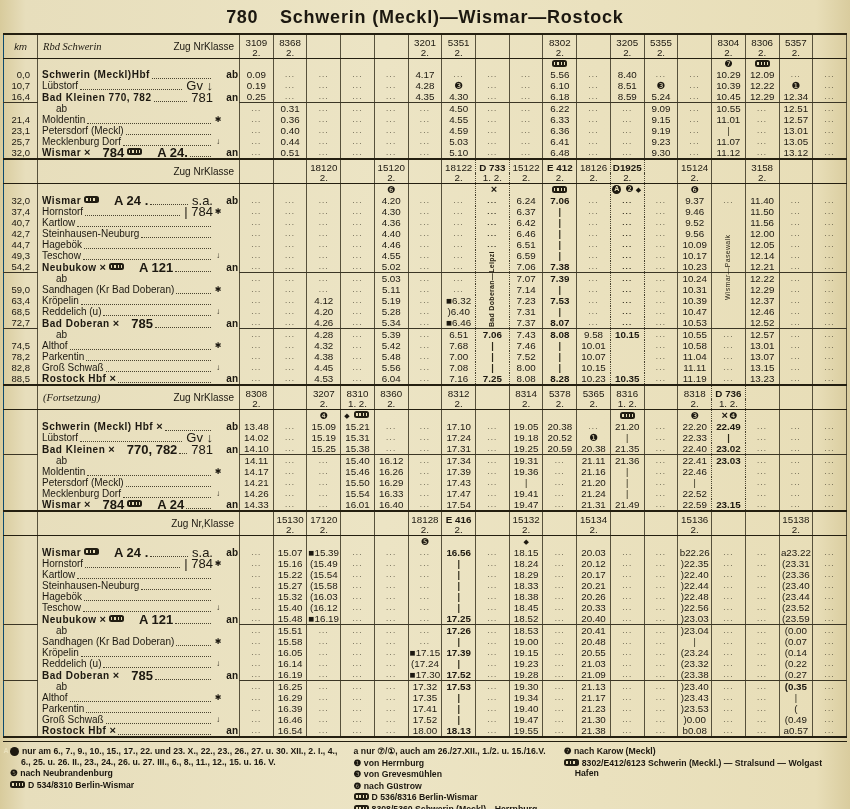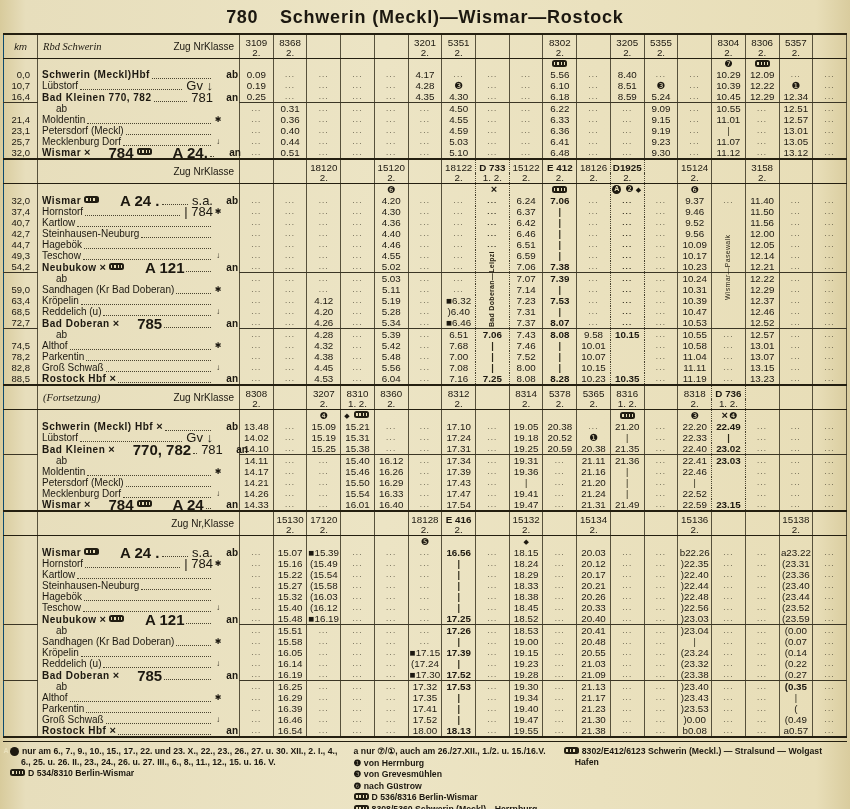--- a/index.html
+++ b/index.html
@@ -30,21 +30,21 @@
   .thru{font-size:9px;color:#2c2818}
   .bc{font-weight:700}
   .sb{border-bottom:1px solid #3b3625}
   .rel{position:relative}
   .kmc{font-size:9.5px;text-align:right;padding-right:7px;border-right:1px solid #57513c}
   .nmc{padding-left:4px}
   .nrow{display:flex;}
   .snm{font-size:10px;white-space:nowrap}
   .bold .snm,.bold .tl,.bold .stop{font-weight:700}
   .bold .snm{letter-spacing:.5px}
-  .tl{margin-left:18px;font-size:15px}
+  .tl{margin-left:12px;font-size:13px}
   .lead{flex:1 1 auto;min-width:4px;border-bottom:1px dotted #4a4430;height:8px;margin:0 2px}
   .rn{font-size:13px;margin-left:2px}
   .sym{width:10px;font-size:8px;text-align:center;flex:0 0 auto}
   .stop{width:15px;font-size:10px;text-align:right;padding-right:1px;flex:0 0 auto}
   .busico{display:inline-block;width:15px;height:7px;background:#211d12;border-radius:2.5px;position:relative;margin:0 3px;flex:0 0 auto}
   .busico:before{content:"";position:absolute;left:2px;right:2px;top:2px;height:3px;
     background:repeating-linear-gradient(90deg,#e9dfba 0 1.5px,transparent 1.5px 3.5px)}
   .crossico{font-weight:700;margin-left:3px;font-size:11px;line-height:9px}
   .arico{font-size:7px;margin:0 1px}
   .nico{font-size:9.5px;margin:0 1px}
@@ -1942,28 +1942,30 @@
             <td class="tc dots">...</td>
           </tr>
         </tbody>
       </table>
     </div>
 <div class="dline"></div>
 
 <div class="foot">
   <div class="fcol fc0" id="fc0">
         <div class="fline"><span class="circA">A</span><span>nur am 6., 7., 9., 10., 15., 17., 22. und 23. X., 22., 23., 26., 27. u. 30. XII., 2. I., 4., 6., 25. u. 26. II., 23., 24., 26. u. 27. III., 6., 8., 11., 12., 15. u. 16. V.</span></div>
+        <div class="fline"><span>❺ nach Neubrandenburg</span></div>
         <div class="fline"><span class="busico"></span><span>D 534/8310 Berlin-Wismar</span></div>
       </div>
   <div class="fcol fc1" id="fc1">
         <div class="fline"><span>a nur ⑦/①, auch am 26./27.XII., 1./2. u. 15./16.V.</span></div>
         <div class="fline"><span>❶ von Herrnburg</span></div>
         <div class="fline"><span>❸ von Grevesmühlen</span></div>
         <div class="fline"><span>❻ nach Güstrow</span></div>
         <div class="fline"><span class="busico"></span><span>D 536/8316 Berlin-Wismar</span></div>
         <div class="fline"><span class="busico"></span><span>8308/5360 Schwerin (Meckl)—Herrnburg</span></div>
       </div>
   <div class="fcol fc2" id="fc2">
+        <div class="fline"><span>❼ nach Karow (Meckl)</span></div>
         <div class="fline"><span class="busico"></span><span>8302/E412/6123 Schwerin (Meckl.) — Stralsund — Wolgast Hafen</span></div>
       </div>
 </div>
 
 </div>
 
 </body></html>

